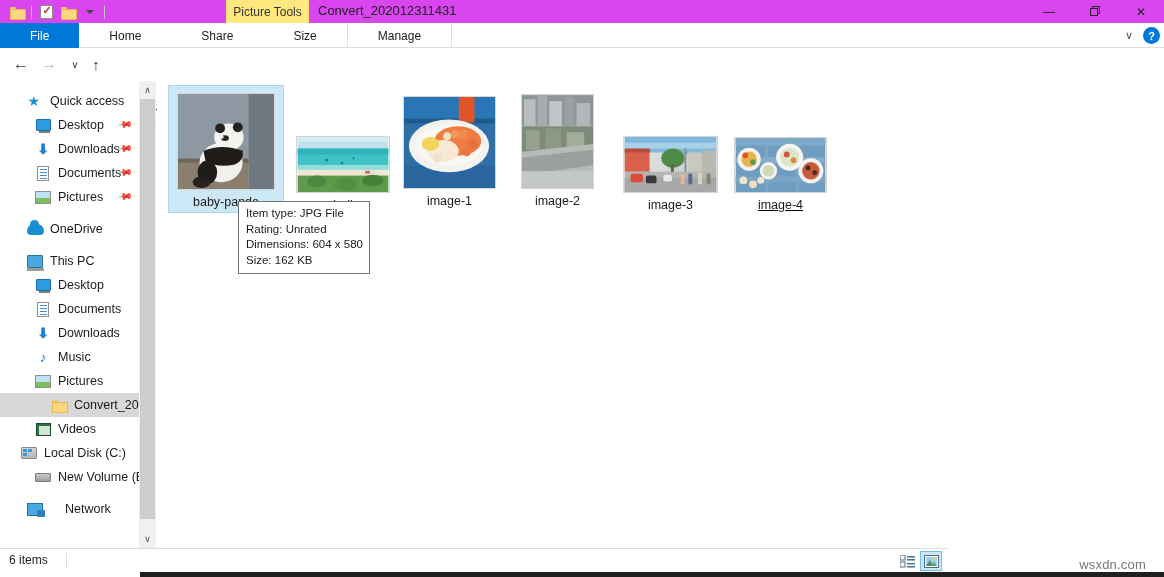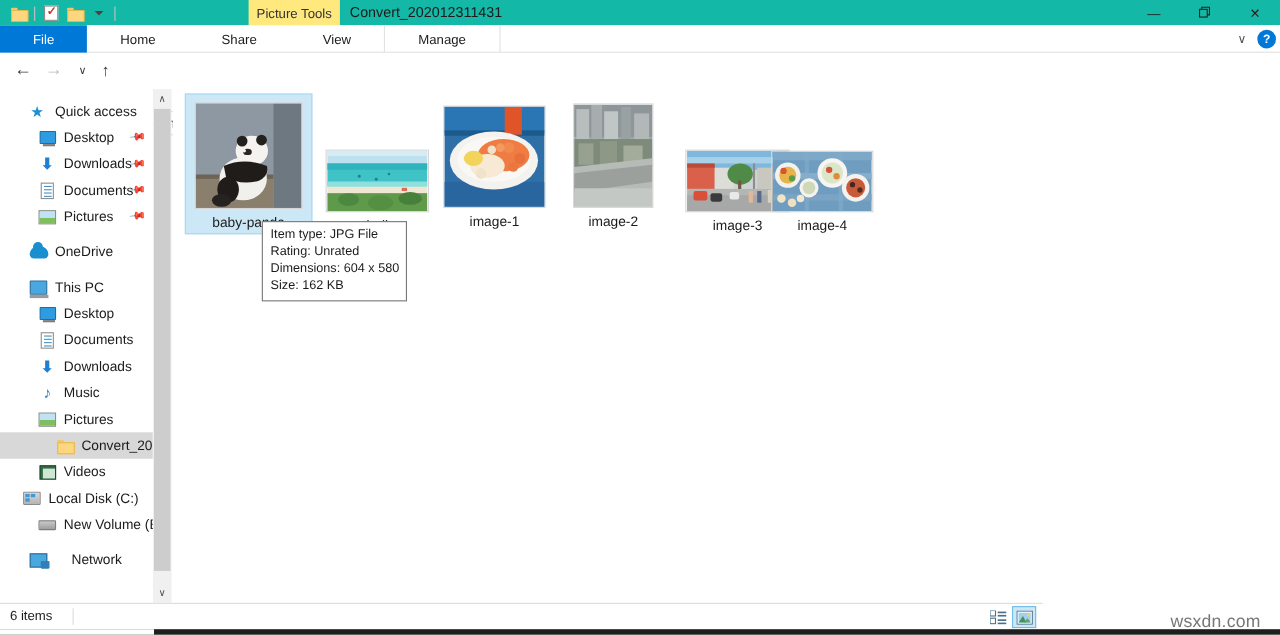--- a/index.html
+++ b/index.html
@@ -5,21 +5,21 @@
   * { box-sizing: border-box; }
   html, body { margin:0; padding:0; }
   body {
     width:1164px; height:577px;
     font-family:"Liberation Sans", sans-serif;
     font-size:12px; color:#000; background:#fff;
     overflow:hidden; position:relative;
   }
 
   
-  .titlebar { position:absolute; left:0; top:0; width:1164px; height:23px; background:#14b8a6; }
+  .titlebar { position:absolute; left:0; top:0; width:1164px; height:23px; background:#d946ef; }
   .qat { position:absolute; left:6px; top:2px; height:20px; display:flex; align-items:center; gap:0px; }
   .qat-item { width:22px; height:20px; display:flex; align-items:center; justify-content:center; }
   .qat-sep { width:1px; height:13px; background:#c4c4c4; margin:0 3px; }
   .folder-ico { width:15px; height:12px; position:relative; }
   .folder-ico:before { content:""; position:absolute; left:0; top:1px; width:6px; height:3px; background:#f0c674; border-radius:1px 1px 0 0; }
   .folder-ico:after { content:""; position:absolute; left:0; top:3px; width:14px; height:9px; background:#fcd77f; border:1px solid #e4b84d; border-radius:0 1px 1px 1px; }
   .prop-ico { width:13px; height:14px; border:1px solid #8a8a8a; background:#fff; position:relative; }
   .prop-ico:after { content:"✓"; position:absolute; left:2px; top:-2px; font-size:11px; color:#c0392b; font-weight:bold; }
   .caret-dn { width:0;height:0;border-left:4px solid transparent;border-right:4px solid transparent;border-top:4px solid #444; }
 
@@ -117,21 +117,21 @@
   .tooltip { position:absolute; left:238px; top:201px; width:132px; background:#fff; border:1px solid #767676;
              padding:4px 6px 5px 7px; font-size:11.5px; color:#1b1b1b; line-height:15.5px; }
 
   
   .statusbar { position:absolute; left:0; top:548px; width:948px; height:24px; background:#fff; border-top:1px solid #dcdcdc; }
   .status-text { position:absolute; left:9px; top:4px; font-size:12px; color:#1b1b1b; }
   .status-div { position:absolute; left:66px; top:4px; width:1px; height:15px; background:#dcdcdc; }
   .viewbtns { position:absolute; right:6px; top:2px; display:flex; gap:2px; }
   .vbtn { width:22px; height:20px; display:flex; align-items:center; justify-content:center; }
   .vbtn.active { background:#cce8f6; border:1px solid #6fbde8; }
-  .watermark { position:absolute; right:18px; top:557px; font-size:16px; color:#777; letter-spacing:0.2px; }
+  .watermark { position:absolute; right:18px; top:557px; font-size:13px; color:#777; letter-spacing:0.2px; }
   .taskbar { position:absolute; left:0; top:572px; width:1164px; height:5px; background:#1f1f1f; }
   .taskbar:after { content:""; position:absolute; left:0; top:0; width:140px; height:5px; background:#fff; }
 </style>
 </head>
 <body>
 
 <div class="titlebar">
   <div class="qat">
     <div class="qat-item">
         <span class="folder-ico"></span>
@@ -162,21 +162,21 @@
     </div>
     <div class="wbtn close">✕</div>
   </div>
 </div>
 
 <div class="ribbon">
   <div class="tabs">
     <div class="tab file">File</div>
     <div class="tab">Home</div>
     <div class="tab">Share</div>
-    <div class="tab">View</div>
+    <div class="tab">Size</div>
     <div class="tab manage">Manage</div>
   </div>
   <div class="ribbon-right">
     <span class="chev-sm">∨</span>
     <span class="help-btn">?</span>
   </div>
 </div>
 
 <div class="addrbar">
   <div class="navbtn nav-back">←</div>
@@ -439,21 +439,21 @@
         <rect x="40" y="39" width="9" height="7" rx="2" fill="#e8e8e8"></rect>
         <rect x="58" y="38" width="4" height="11" fill="#e3b89a"></rect>
         <rect x="66" y="38" width="4" height="11" fill="#5a6a8a"></rect>
         <rect x="76" y="37" width="4" height="12" fill="#d8d2c4"></rect>
         <rect x="85" y="38" width="4" height="11" fill="#8a7f6c"></rect>
       </svg>
     </div>
     <div class="label">image-3</div>
   </div>
 
-  <div class="tile" style="left:536px; top:8px; padding:4px 8px 3px 8px;">
+  <div class="tile" style="left:569px; top:8px; padding:4px 8px 3px 8px;text-decoration:underline;">
     <div class="tn-wrap" style="height:100px;">
       <svg class="thumb" width="93" height="56" viewBox="0 0 93 56">
         <rect width="93" height="56" fill="#6f9dc0"></rect>
         <rect y="0" width="93" height="8" fill="#7ea8c8"></rect>
         <rect y="20" width="93" height="6" fill="#86aecb"></rect>
         <rect y="40" width="93" height="6" fill="#7ba4c4"></rect>
         <rect x="30" y="0" width="4" height="56" fill="#84abc9" opacity="0.6"></rect>
         <rect x="62" y="0" width="4" height="56" fill="#84abc9" opacity="0.6"></rect>
         <circle cx="14" cy="22" r="12" fill="#f3f1ec"></circle>
         <circle cx="14" cy="22" r="8" fill="#e8b44a"></circle>

